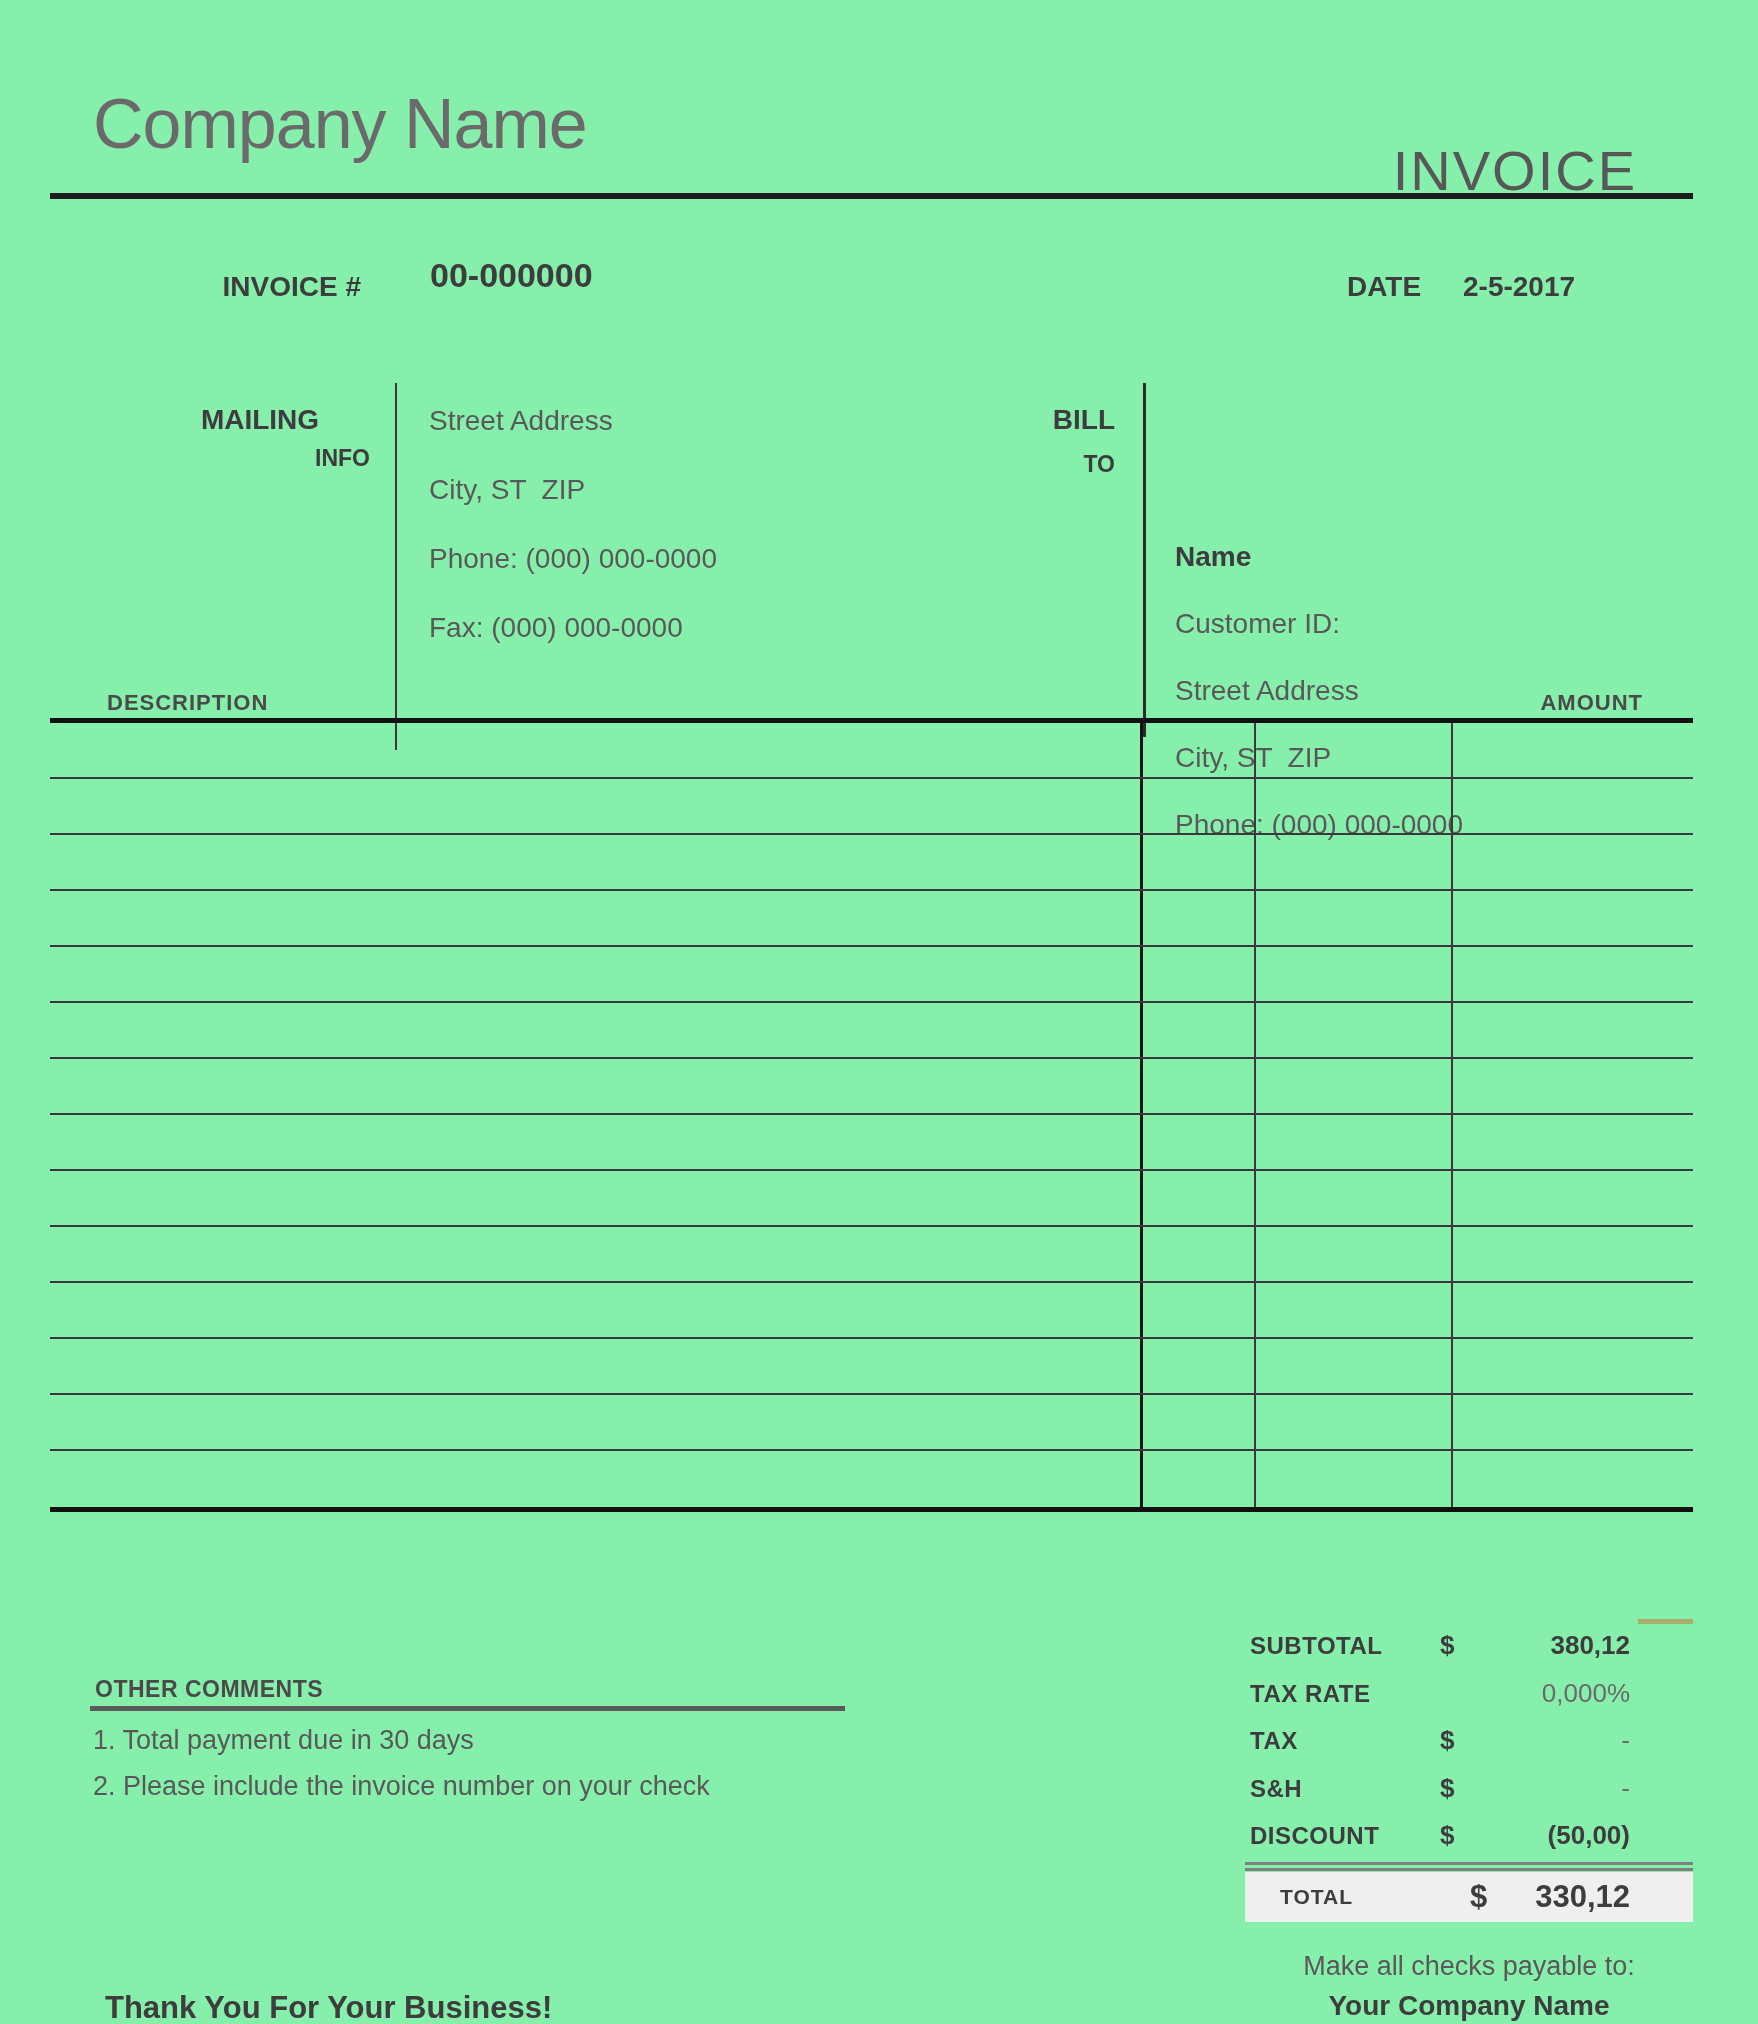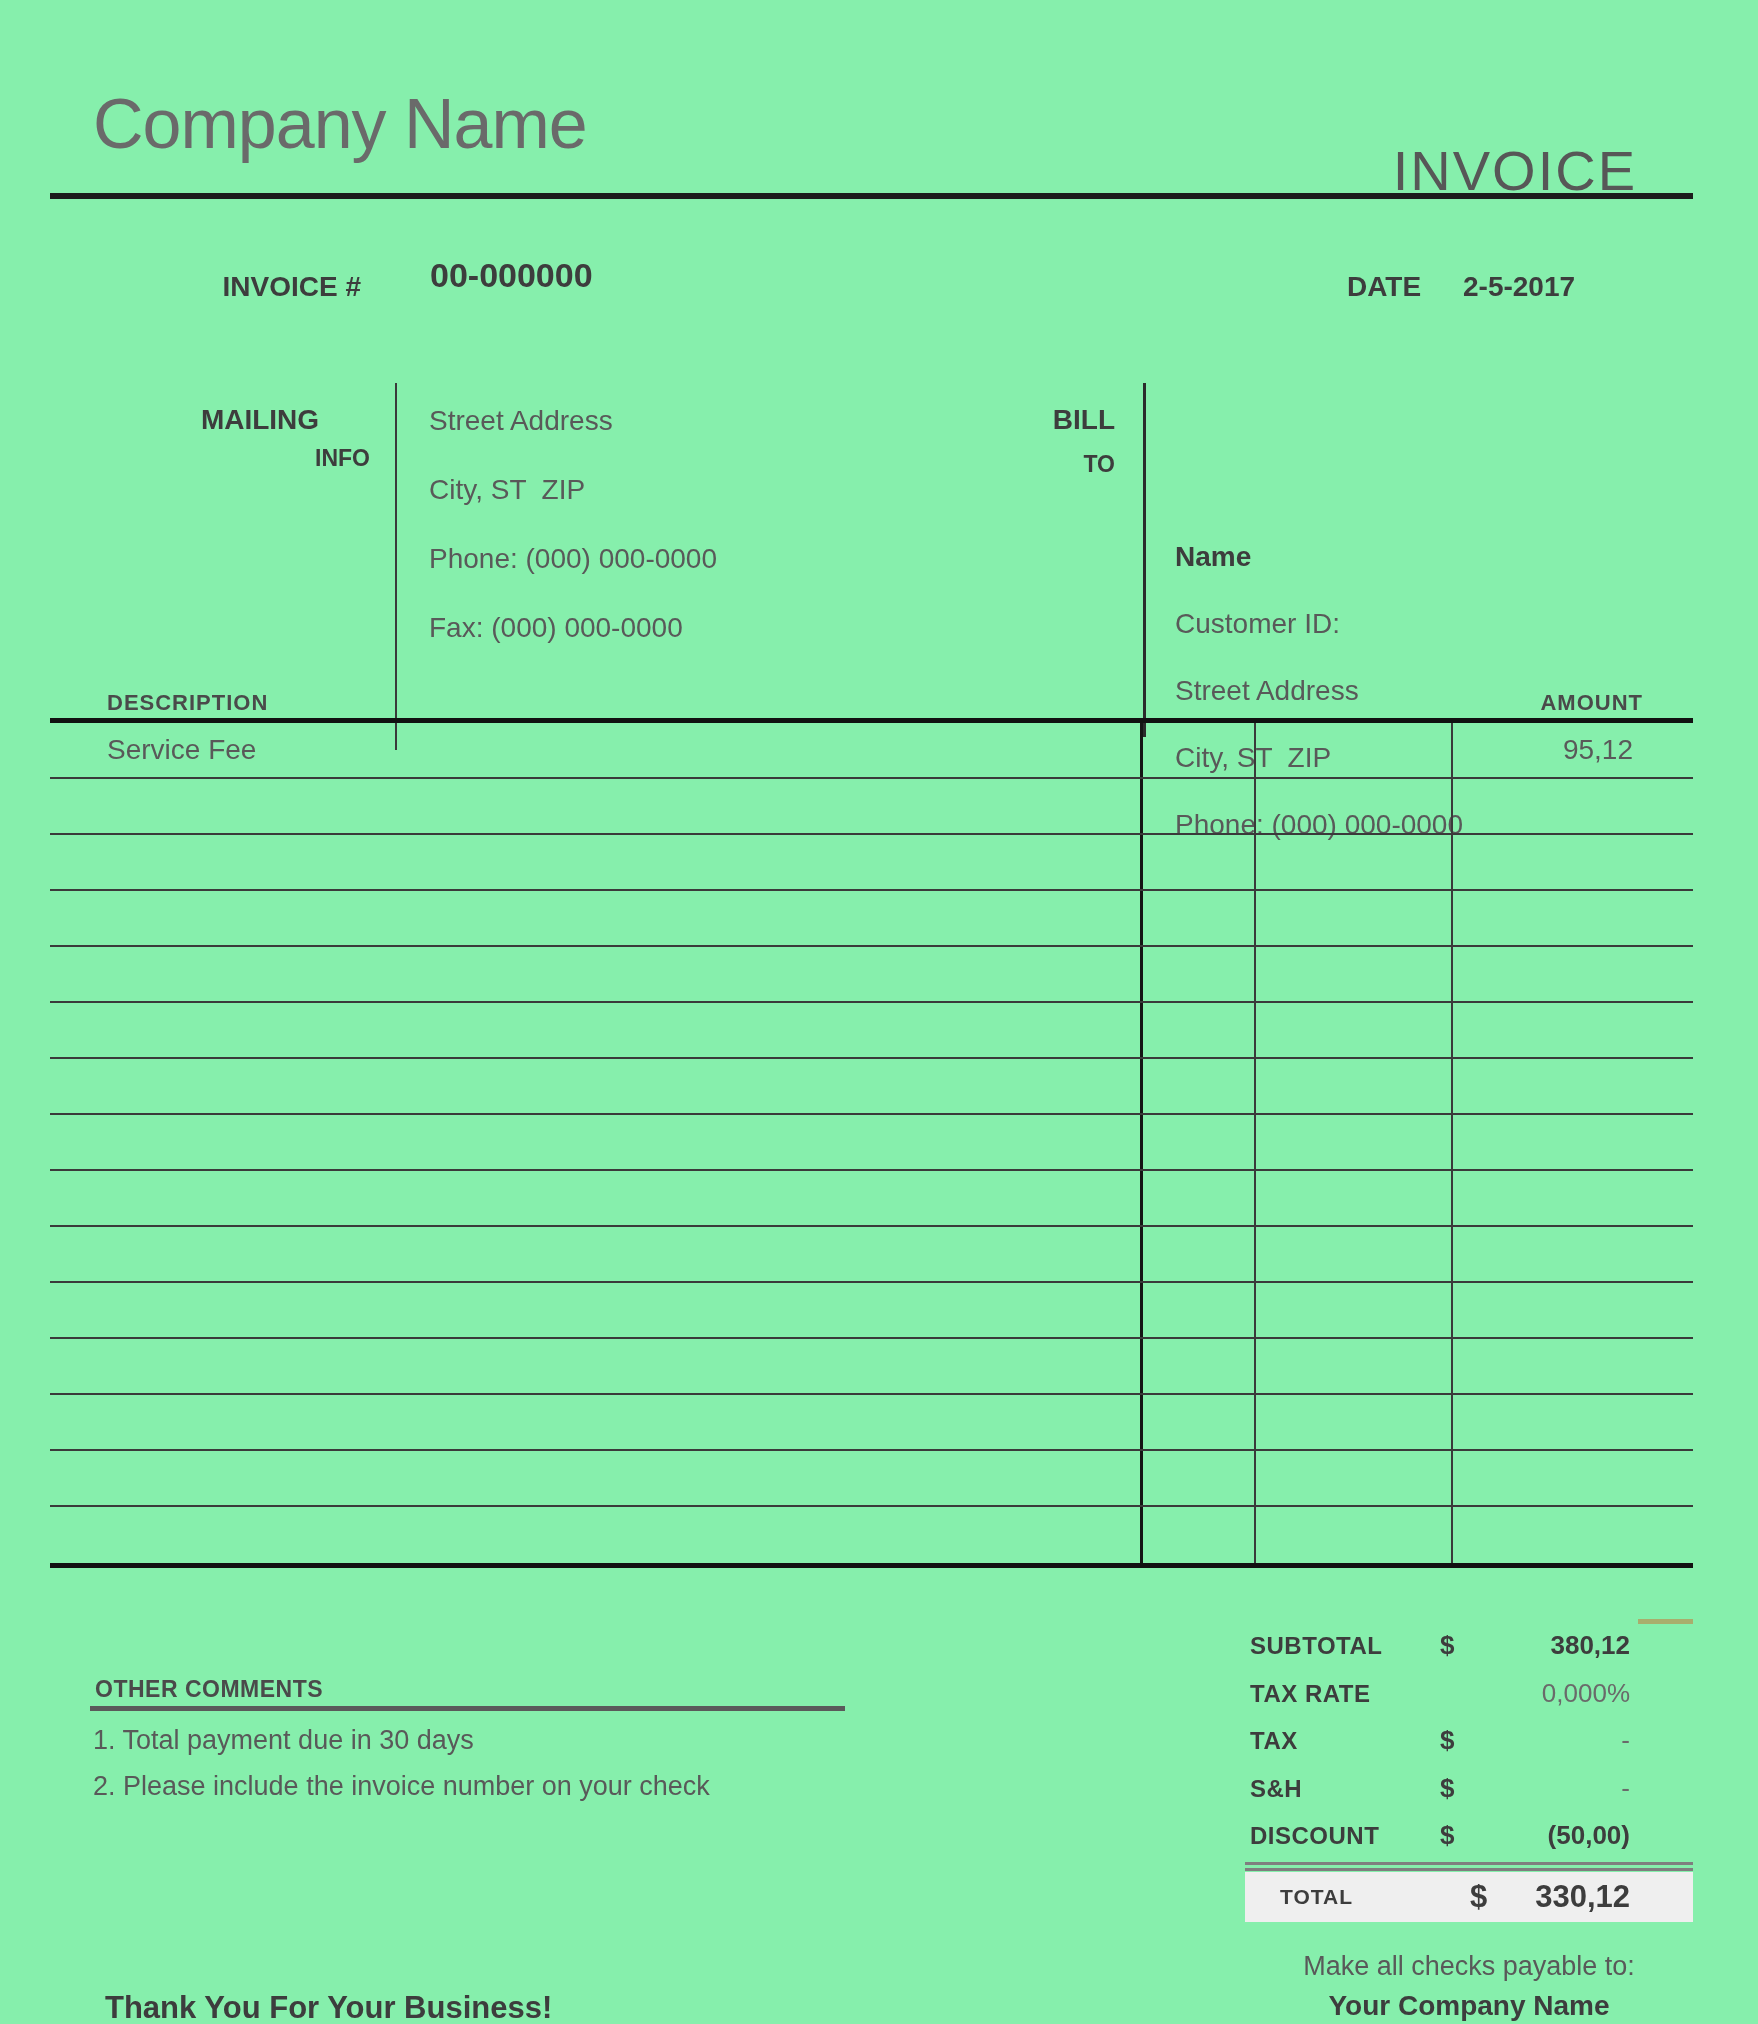--- a/index.html
+++ b/index.html
@@ -105,26 +105,20 @@
 Street Address
 City, ST  ZIP
 Phone: (000) 000-0000</div>
   </div>
 
   <div class="abs th-desc">DESCRIPTION</div>
   <div class="abs th-amt">AMOUNT</div>
 
   <div class="abs items-table" id="items-host">
       <div class="trow">
-        <div class="tcell desc">Service Fee</div>
-        <div class="tcell c2"></div>
-        <div class="tcell c3"></div>
-        <div class="tcell amt">95,12</div>
-      </div>
-      <div class="trow">
         <div class="tcell desc"></div>
         <div class="tcell c2"></div>
         <div class="tcell c3"></div>
         <div class="tcell amt"></div>
       </div>
       <div class="trow">
         <div class="tcell desc"></div>
         <div class="tcell c2"></div>
         <div class="tcell c3"></div>
         <div class="tcell amt"></div>

